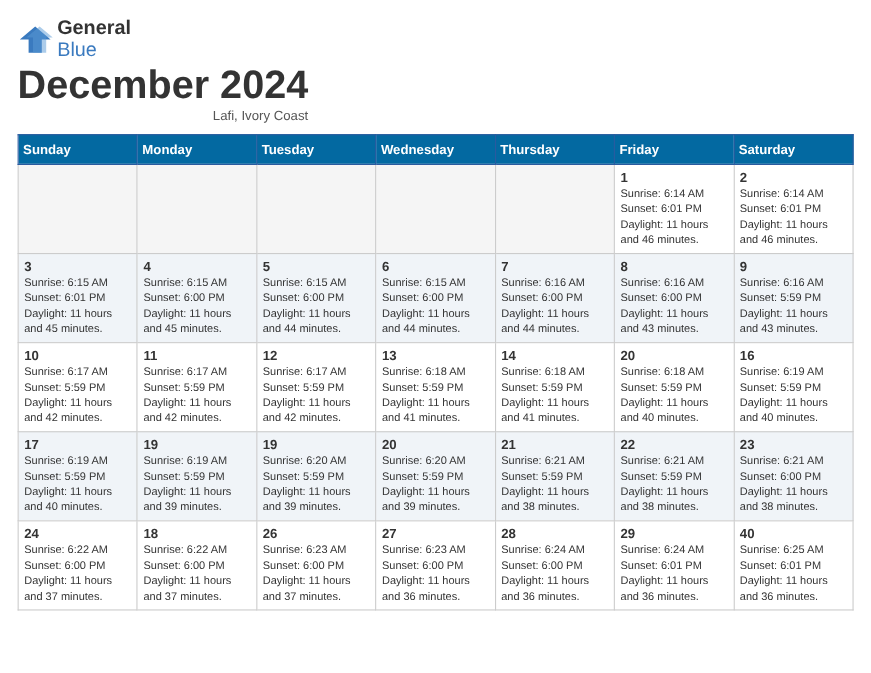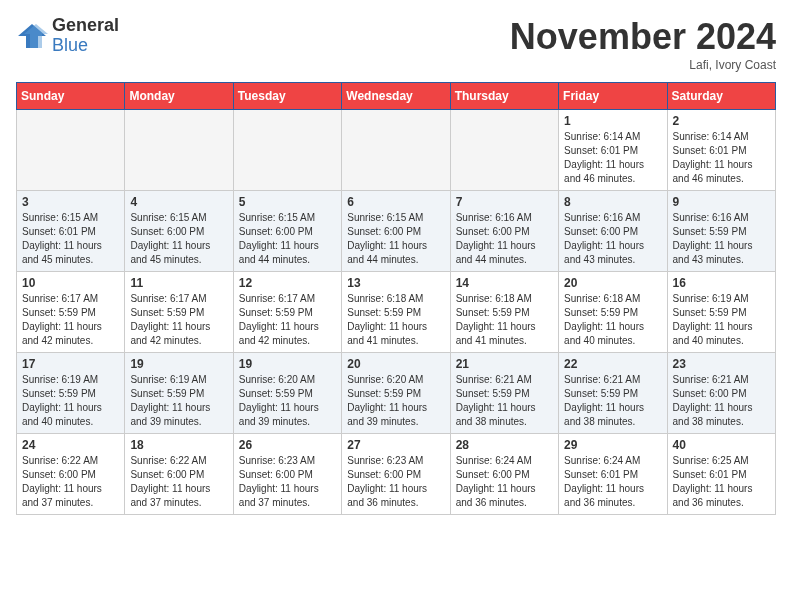--- a/index.html
+++ b/index.html
@@ -8,20 +8,21 @@
       background: #fff;
       width: 792px;
       min-height: 612px;
       padding: 16px;
     }
     .header {
       display: flex;
       justify-content: space-between;
       align-items: flex-start;
       margin-bottom: 10px;
+      flex-direction: column;
     }
     .logo {
       display: flex;
       align-items: center;
       gap: 4px;
     }
     .logo-text {
       display: flex;
       flex-direction: column;
       line-height: 1.1;
@@ -51,21 +52,21 @@
     .location {
       font-size: 12px;
       color: #555;
     }
     table {
       width: 100%;
       border-collapse: collapse;
       table-layout: fixed;
     }
     th {
-      background-color: #ef4444;
+      background-color: #0369a1;
       color: #fff;
       font-size: 12px;
       font-weight: bold;
       padding: 6px 4px;
       text-align: left;
       border: 1px solid #2a5a9f;
     }
     td {
       border: 1px solid #ccc;
       vertical-align: top;
@@ -101,21 +102,21 @@
     <svg class="logo-icon" viewBox="0 0 32 28" xmlns="http://www.w3.org/2000/svg">
       <polygon points="16,2 30,14 22,14 22,26 10,26 10,14 2,14" fill="#3a7abf"></polygon>
       <polygon points="20,2 32,12 26,12 26,26 14,26 14,12 8,12" fill="#5a9ad5" opacity="0.5"></polygon>
     </svg>
     <div class="logo-text">
       <span class="logo-general">General</span>
       <span class="logo-blue">Blue</span>
     </div>
   </div>
   <div class="title-block">
-    <div class="month-title">November 2024</div>
+    <div class="month-title">December 2024</div>
     <div class="location">Lafi, Ivory Coast</div>
   </div>
 </div>
 
 <table>
   <thead>
     <tr id="header-row">
         <th>Sunday</th>
         <th>Monday</th>
         <th>Tuesday</th>

